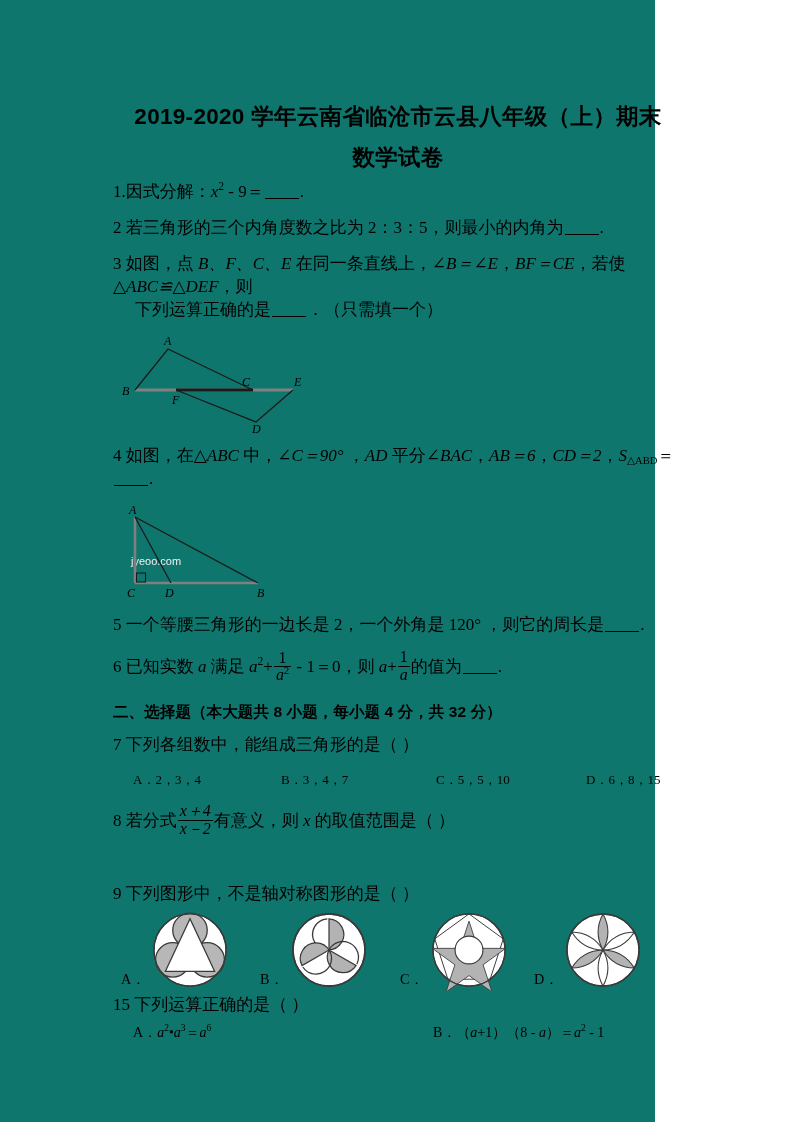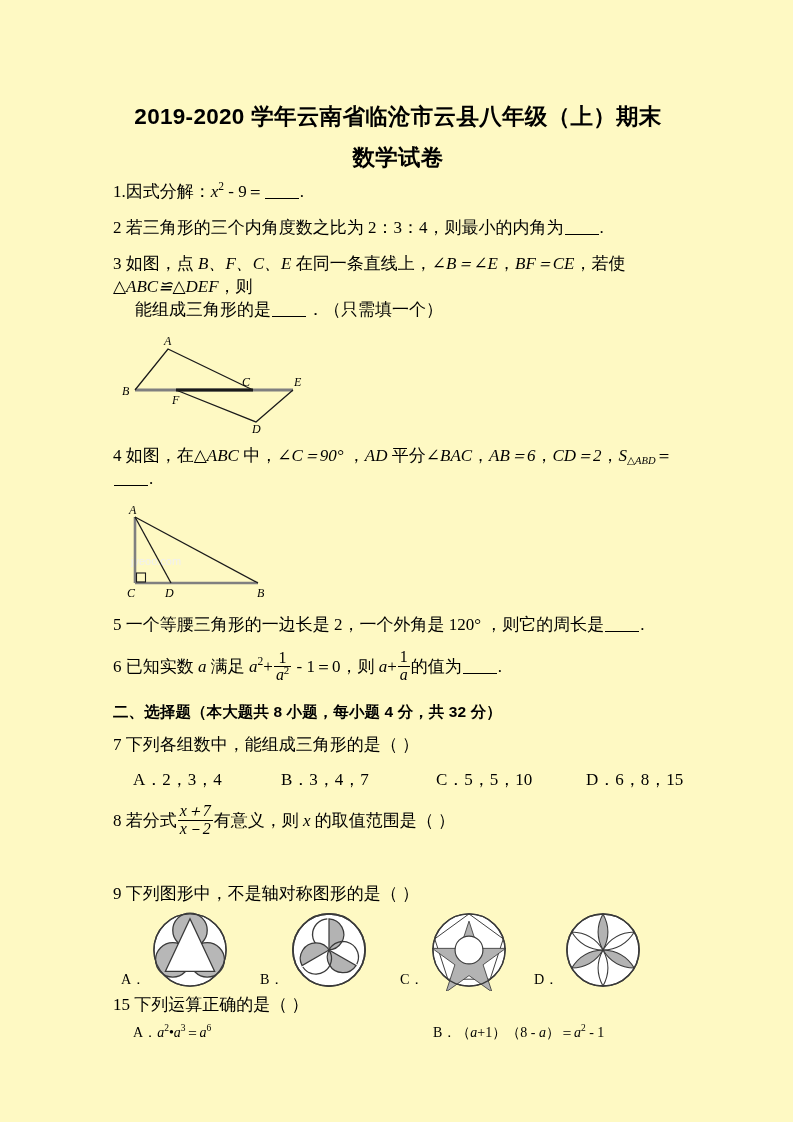--- a/index.html
+++ b/index.html
@@ -11,23 +11,23 @@
     width: 793px;
     height: 1122px;
     position: relative;
     font-family: "Liberation Serif", "DejaVu Serif", serif;
     color: #000000;
     overflow: hidden;
   }
   .page {
     position: absolute;
     left: 0; top: 0;
-    width: 793px;
+    width: 655px;
     height: 1122px;
-    background: #fef9c3;
+    background: #0f766e;
   }
   .content {
     position: absolute;
     left: 113px;
     top: 96px;
     width: 570px;
   }
 
   
   .doc-title {
@@ -65,21 +65,21 @@
   .it { font-style: italic; }
   .bk {            
     display: inline-block;
     width: 34px;
     border-bottom: 1.2px solid #000;
     height: 0.85em;
     vertical-align: -0.1em;
     margin: 0 1px;
   }
   sup.sp { font-size: 0.68em; vertical-align: super; line-height: 0; }
-  sub.sb { font-size: 0.62em; vertical-align: -0.25em; line-height: 0; font-style: italic; }
+  sub.sb { font-size: 0.62em; vertical-align: -0.25em; line-height: 0; }
 
   
   .frac {
     display: inline-block;
     vertical-align: -0.48em;
     text-align: center;
     line-height: 1.05;
     margin: 0 1px;
   }
   .frac .num {
@@ -90,21 +90,21 @@
   }
   .frac .den {
     display: block;
     padding: 0 2px;
     font-size: 0.94em;
   }
   .frac.small { vertical-align: -0.45em; }
 
   
   .opts {
-    font-size: 17px;
+    font-size: 13px;
     line-height: 22px;
     margin: 2px 0 12px 0;
     display: flex;
     padding-left: 20px;
   }
   .opts .op {
     flex: 0 0 auto;
   }
   .opts .op.w1 { width: 148px; }
   .opts .op.w2 { width: 155px; }
@@ -163,28 +163,28 @@
       <span class="ln2">数学试卷</span>
     </h1>
 
 
     <div class="q">
       <span>1.</span><span>因式分解：</span><span class="it">x</span><sup class="sp">2</sup><span> - 9＝</span><span class="bk"></span><span>.</span>
     </div>
 
     <div class="q">
       <span>2</span>
-      <span>若三角形的三个内角度数之比为 2：3：4，则最小的内角为</span><span class="bk"></span><span>.</span>
+      <span>若三角形的三个内角度数之比为 2：3：5，则最小的内角为</span><span class="bk"></span><span>.</span>
     </div>
 
     <div class="q">
       <span>3</span>
       <span>如图，点 </span><span class="it">B、F、C、E</span><span> 在同一条直线上，</span><span class="it">∠B＝∠E</span><span>，</span><span class="it">BF＝CE</span><span>，若使</span><span class="it">△ABC≌△DEF</span><span>，则</span>
       <span class="cont">
-        <span>能组成三角形的是</span><span class="bk"></span><span>．（只需填一个）</span>
+        <span>下列运算正确的是</span><span class="bk"></span><span>．（只需填一个）</span>
       </span>
     </div>
 
     <div class="figwrap">
       <svg width="250" height="100" viewBox="0 0 250 100">
 
         <line x1="22" y1="56" x2="180" y2="56" stroke="#808080" stroke-width="3.2"></line>
         <line x1="63" y1="56" x2="140" y2="56" stroke="#1a1a1a" stroke-width="3.2"></line>
 
         <polyline points="22,56 55,15 140,56" fill="none" stroke="#1a1a1a" stroke-width="1.3"></polyline>
@@ -244,21 +244,21 @@
     </div>
     <div class="opts">
       <span class="op w1">A．2，3，4</span>
       <span class="op w2">B．3，4，7</span>
       <span class="op w3">C．5，5，10</span>
       <span class="op">D．6，8，15</span>
     </div>
 
     <div class="q">
       <span>8</span>
-      <span>若分式</span><span class="frac"><span class="num it">x＋7</span><span class="den it">x－2</span></span><span>有意义，则 </span><span class="it">x</span><span> 的取值范围是（        ）</span>
+      <span>若分式</span><span class="frac"><span class="num it">x＋4</span><span class="den it">x－2</span></span><span>有意义，则 </span><span class="it">x</span><span> 的取值范围是（        ）</span>
     </div>
 
     <div class="q" style="margin-bottom:4px;margin-top:44px;">
       <span>9</span>
       <span>下列图形中，不是轴对称图形的是（        ）</span>
     </div>
 
     <div class="figrow">
 
       <div class="figcell c1">

